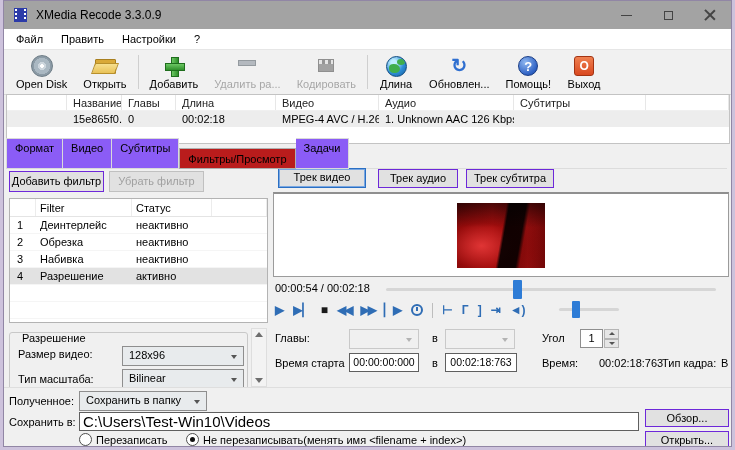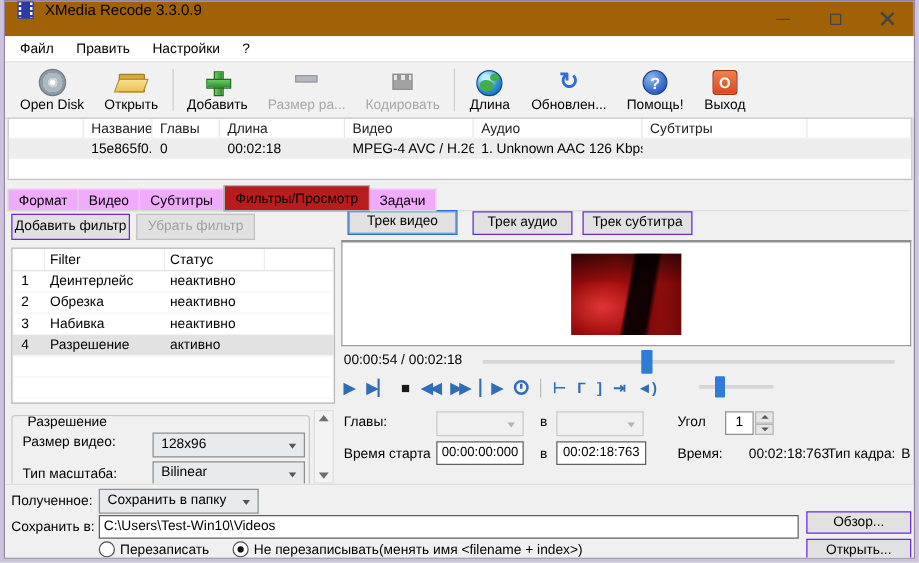--- a/index.html
+++ b/index.html
@@ -1,20 +1,20 @@
 <!DOCTYPE html>
 <html><head>
 <meta charset="utf-8">
 <style>
 *{box-sizing:border-box;margin:0;padding:0}
 html,body{width:735px;height:450px}
 body{position:relative;background:#cdc2dc;font-family:"Liberation Sans",sans-serif;font-size:11px;color:#000;overflow:hidden}
 .window{position:absolute;left:3px;top:0;width:729px;height:447px;background:#f0f0f0;border:1px solid #9186a5;overflow:hidden}
 
-.titlebar{position:absolute;left:0;top:0;right:0;height:28px;background:#a16207;display:flex;}
+.titlebar{position:absolute;left:0;top:0;right:0;height:28px;background:#a3a3a3;display:flex;align-items:center}
 .title-text{font-size:12px}
 .win-controls{margin-left:auto;display:flex}
 .win-btn{width:42px;height:28px;display:flex;align-items:center;justify-content:center}
 .icon-film{width:13px;height:14px;background:#2c3ba8;position:relative;margin:0 9px 0 10px}
 .icon-film::before,.icon-film::after{content:"";position:absolute;top:1px;bottom:1px;width:2px;background-image:repeating-linear-gradient(180deg,#fff 0 2px,rgba(0,0,0,0) 2px 4px)}
 .icon-film::before{left:1px}.icon-film::after{right:1px}
 .min-glyph{width:11px;height:1px;background:#444}
 .max-glyph{width:9px;height:9px;border:1px solid #444}
 .x-glyph{position:relative;width:12px;height:12px}
 .x-glyph::before,.x-glyph::after{content:"";position:absolute;left:5px;top:-1px;width:1.5px;height:14px;background:#444}
@@ -48,21 +48,21 @@
 
 .filetable{position:absolute;left:2px;top:93px;width:724px;height:50px;background:#fff;border:1px solid #c3c3c3;overflow:hidden}
 .ft-row{display:flex;height:16px;line-height:16px;white-space:nowrap}
 .ft-row.head{color:#222;border-bottom:1px solid #f0f0f0}
 .ft-row.sel{background:#ededed}
 .ftc{padding-left:6px;overflow:hidden}
 .head .ftc{border-right:1px solid #e7e7e7}
 .ftc.c0{width:60px}.ftc.c1{width:55px}.ftc.c2{width:54px}.ftc.c3{width:100px}.ftc.c4{width:103px}.ftc.c5{width:135px}.ftc.c6{width:132px}.ftc.c7{flex:1}
 
 .tabs{position:absolute;left:2px;top:147px;height:21px;display:flex;align-items:flex-end;z-index:3}
-.tab{height:18px;line-height:18px;padding:0 8px;background:#f0abfc;border:1px solid #d9d9d9;border-left:none}
+.tab{height:31px;line-height:18px;padding:0 8px;background:#8b5cf6;border:1px solid #d9d9d9;border-left:none}
 .tab:first-child{border-left:1px solid #d9d9d9}
 .tab.active{background:#b91c1c;border:1px solid #b0b0b0;height:21px;line-height:20px;position:relative;z-index:4}
 .tabline{position:absolute;left:2px;top:167px;right:4px;height:1px;background:#dcdcdc}
 
 .btn{position:absolute;background:#e1e1e1;border:1px solid #6d28d9;text-align:center;font-size:11px}
 .btn.dis{color:#a0a0a0;border-color:#c0c0c0}
 .btn.focused{border:1px solid #2a6fc4;box-shadow:inset 0 0 0 1px #7aa7e0}
 .combo{position:absolute;background:#e8ebed;border:1px solid #8e8e8e;height:20px;line-height:17px;padding:0 16px 0 6px;white-space:nowrap;overflow:hidden}
 .combo::after{content:"";position:absolute;right:6px;top:8px;border-left:3.5px solid transparent;border-right:3.5px solid transparent;border-top:4px solid #555}
 .combo.dis{background:#f0f0f0;border-color:#c9c9c9;color:#9a9a9a}
@@ -157,21 +157,21 @@
     <div class="tbtn">
       <span class="ic">
           <span class="icon-plus"></span>
         </span>
       <span class="lb">Добавить</span>
     </div>
     <div class="tbtn disabled">
       <span class="ic">
           <span class="icon-minus"></span>
         </span>
-      <span class="lb">Размер ра...</span>
+      <span class="lb">Удалить ра...</span>
     </div>
     <div class="tbtn disabled">
       <span class="ic">
           <span class="icon-encode"></span>
         </span>
       <span class="lb">Кодировать</span>
     </div>
     <div class="tdiv"></div>
     <div class="tbtn">
       <span class="ic">
@@ -337,21 +337,21 @@
   <div class="tin" style="left:441px;top:352px;width:72px;text-align:center">00:02:18:763</div>
   <div class="lbl" style="left:538px;top:356px">Время:</div>
   <div class="lbl" style="left:595px;top:356px">00:02:18:763</div>
   <div class="lbl" style="left:658px;top:356px">Тип кадра:</div>
   <div class="lbl" style="left:717px;top:356px">B</div>
 
   <div class="bottom">
     <div class="lbl" style="left:5px;top:7px">Полученное:</div>
     <div class="combo" style="left:75px;top:3px;width:128px">Сохранить в папку</div>
     <div class="lbl" style="left:5px;top:28px">Сохранить в:</div>
-    <div class="tin" style="left:75px;top:24px;width:560px;font-size:11px">C:\Users\Test-Win10\Videos</div>
+    <div class="tin" style="left:75px;top:24px;width:560px;font-size:15px">C:\Users\Test-Win10\Videos</div>
     <div class="btn" style="left:641px;top:21px;width:84px;height:18px;line-height:16px">Обзор...</div>
     <span class="radio" style="left:75px;top:45px"></span>
     <div class="lbl" style="left:92px;top:46px">Перезаписать</div>
     <span class="radio on" style="left:182px;top:45px"></span>
     <div class="lbl" style="left:199px;top:46px">Не перезаписывать(менять имя &lt;filename + index&gt;)</div>
     <div class="btn" style="left:641px;top:43px;width:84px;height:18px;line-height:16px">Открыть...</div>
   </div>
 
 </div>
 

